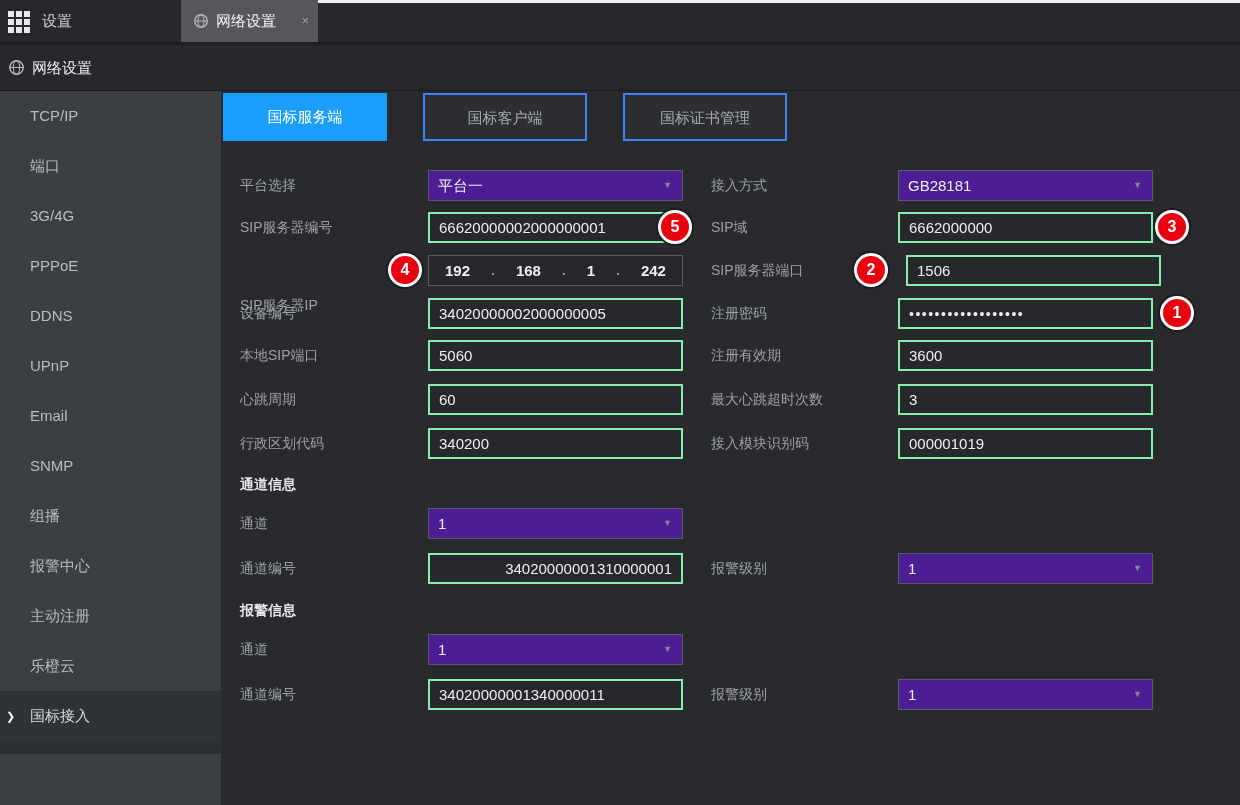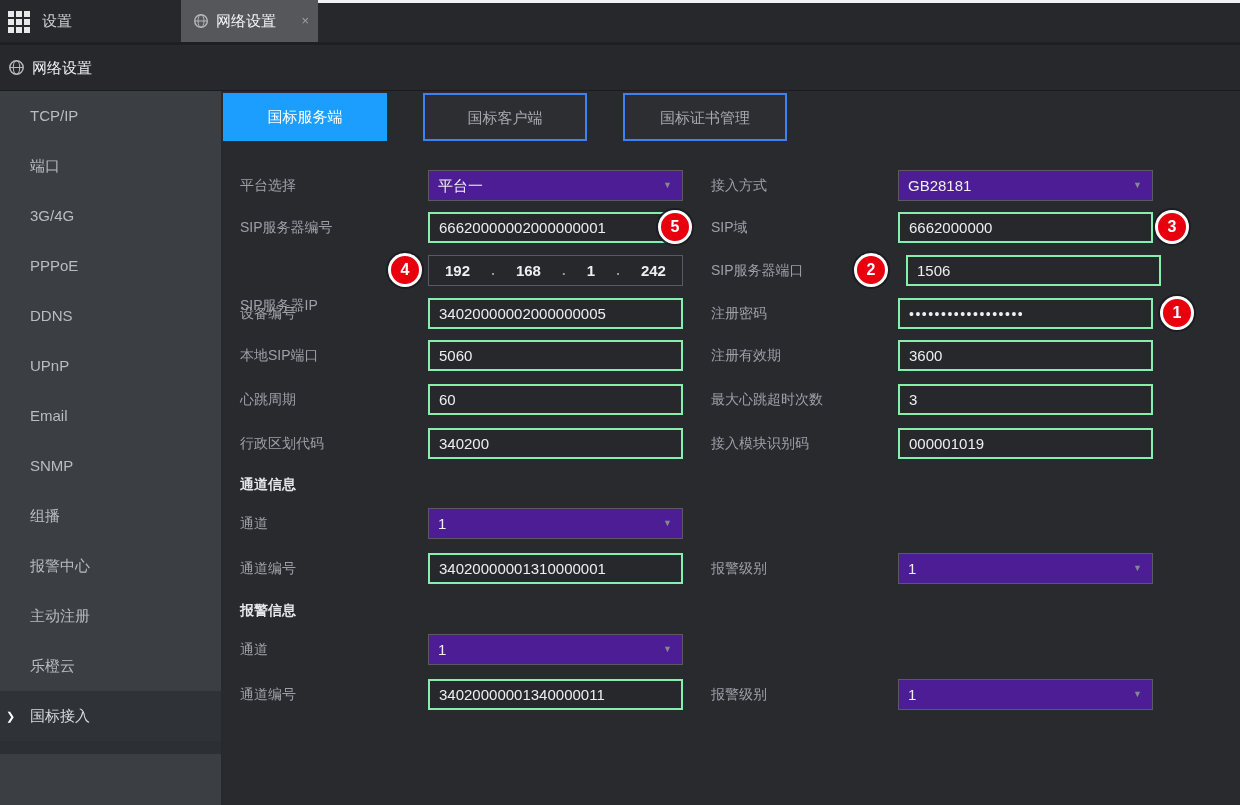--- a/index.html
+++ b/index.html
@@ -190,21 +190,21 @@
 
 <div class="sect" style="left:240px;top:474px;">通道信息</div>
 
 <div class="flabel" style="left:240px;top:508px;">通道</div>
 <div class="dd" style="left:428px;top:508px;">
   <span>1</span>
   <span class="caret">▼</span>
 </div>
 
 <div class="flabel" style="left:240px;top:553px;">通道编号</div>
-<input class="input" style="left: 428px; top: 553px;" value="34020000001310000001">
+<input class="input" style="left: 428px; top: 553px; text-align: right;" value="34020000001310000001">
 <div class="flabel" style="left:711px;top:553px;">报警级别</div>
 <div class="dd" style="left:898px;top:553px;">
   <span>1</span>
   <span class="caret">▼</span>
 </div>
 
 <div class="sect" style="left:240px;top:600px;">报警信息</div>
 
 <div class="flabel" style="left:240px;top:634px;">通道</div>
 <div class="dd" style="left:428px;top:634px;">

